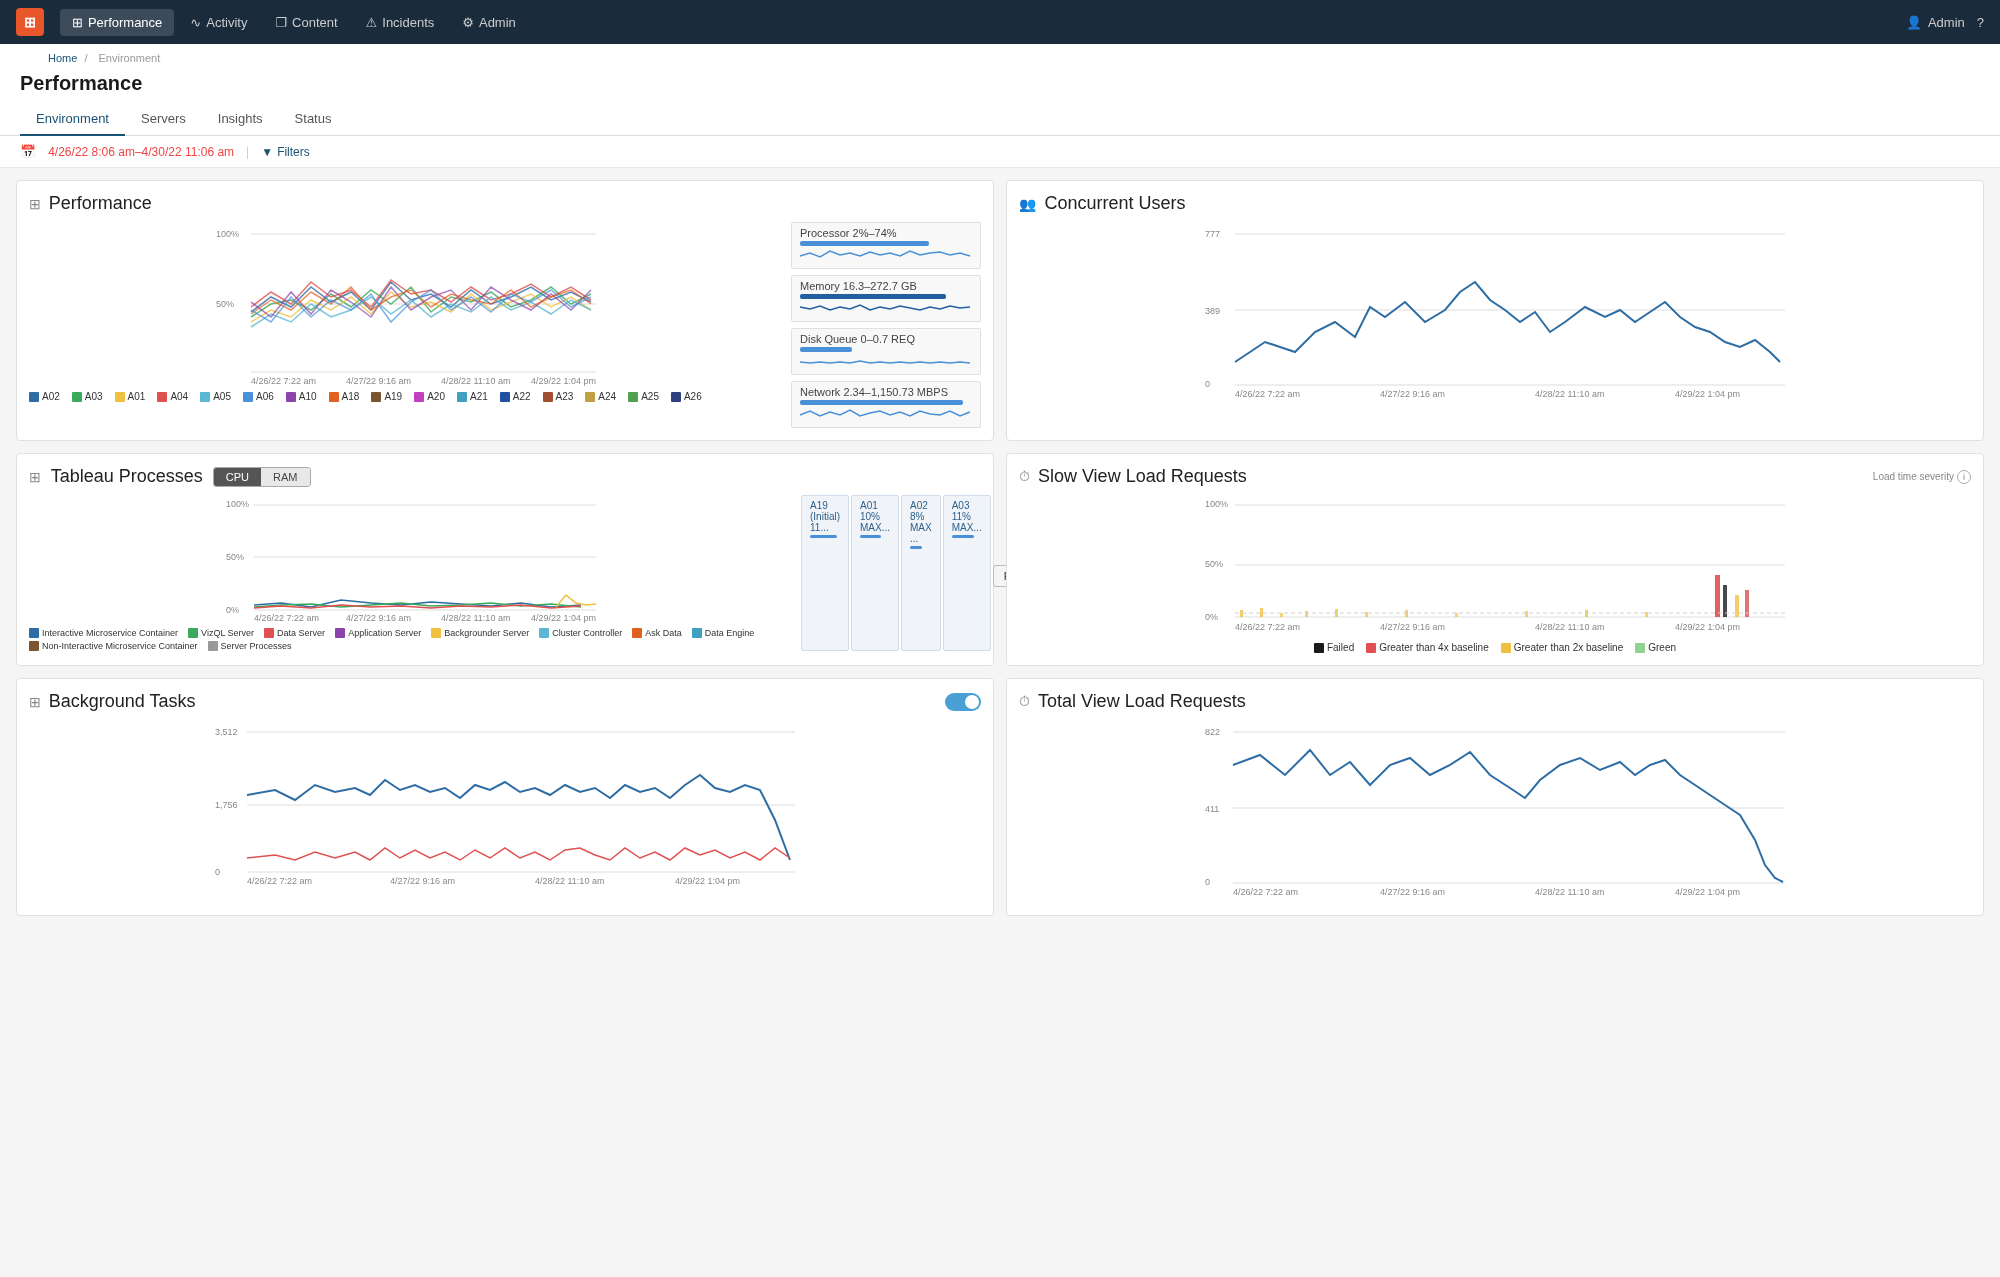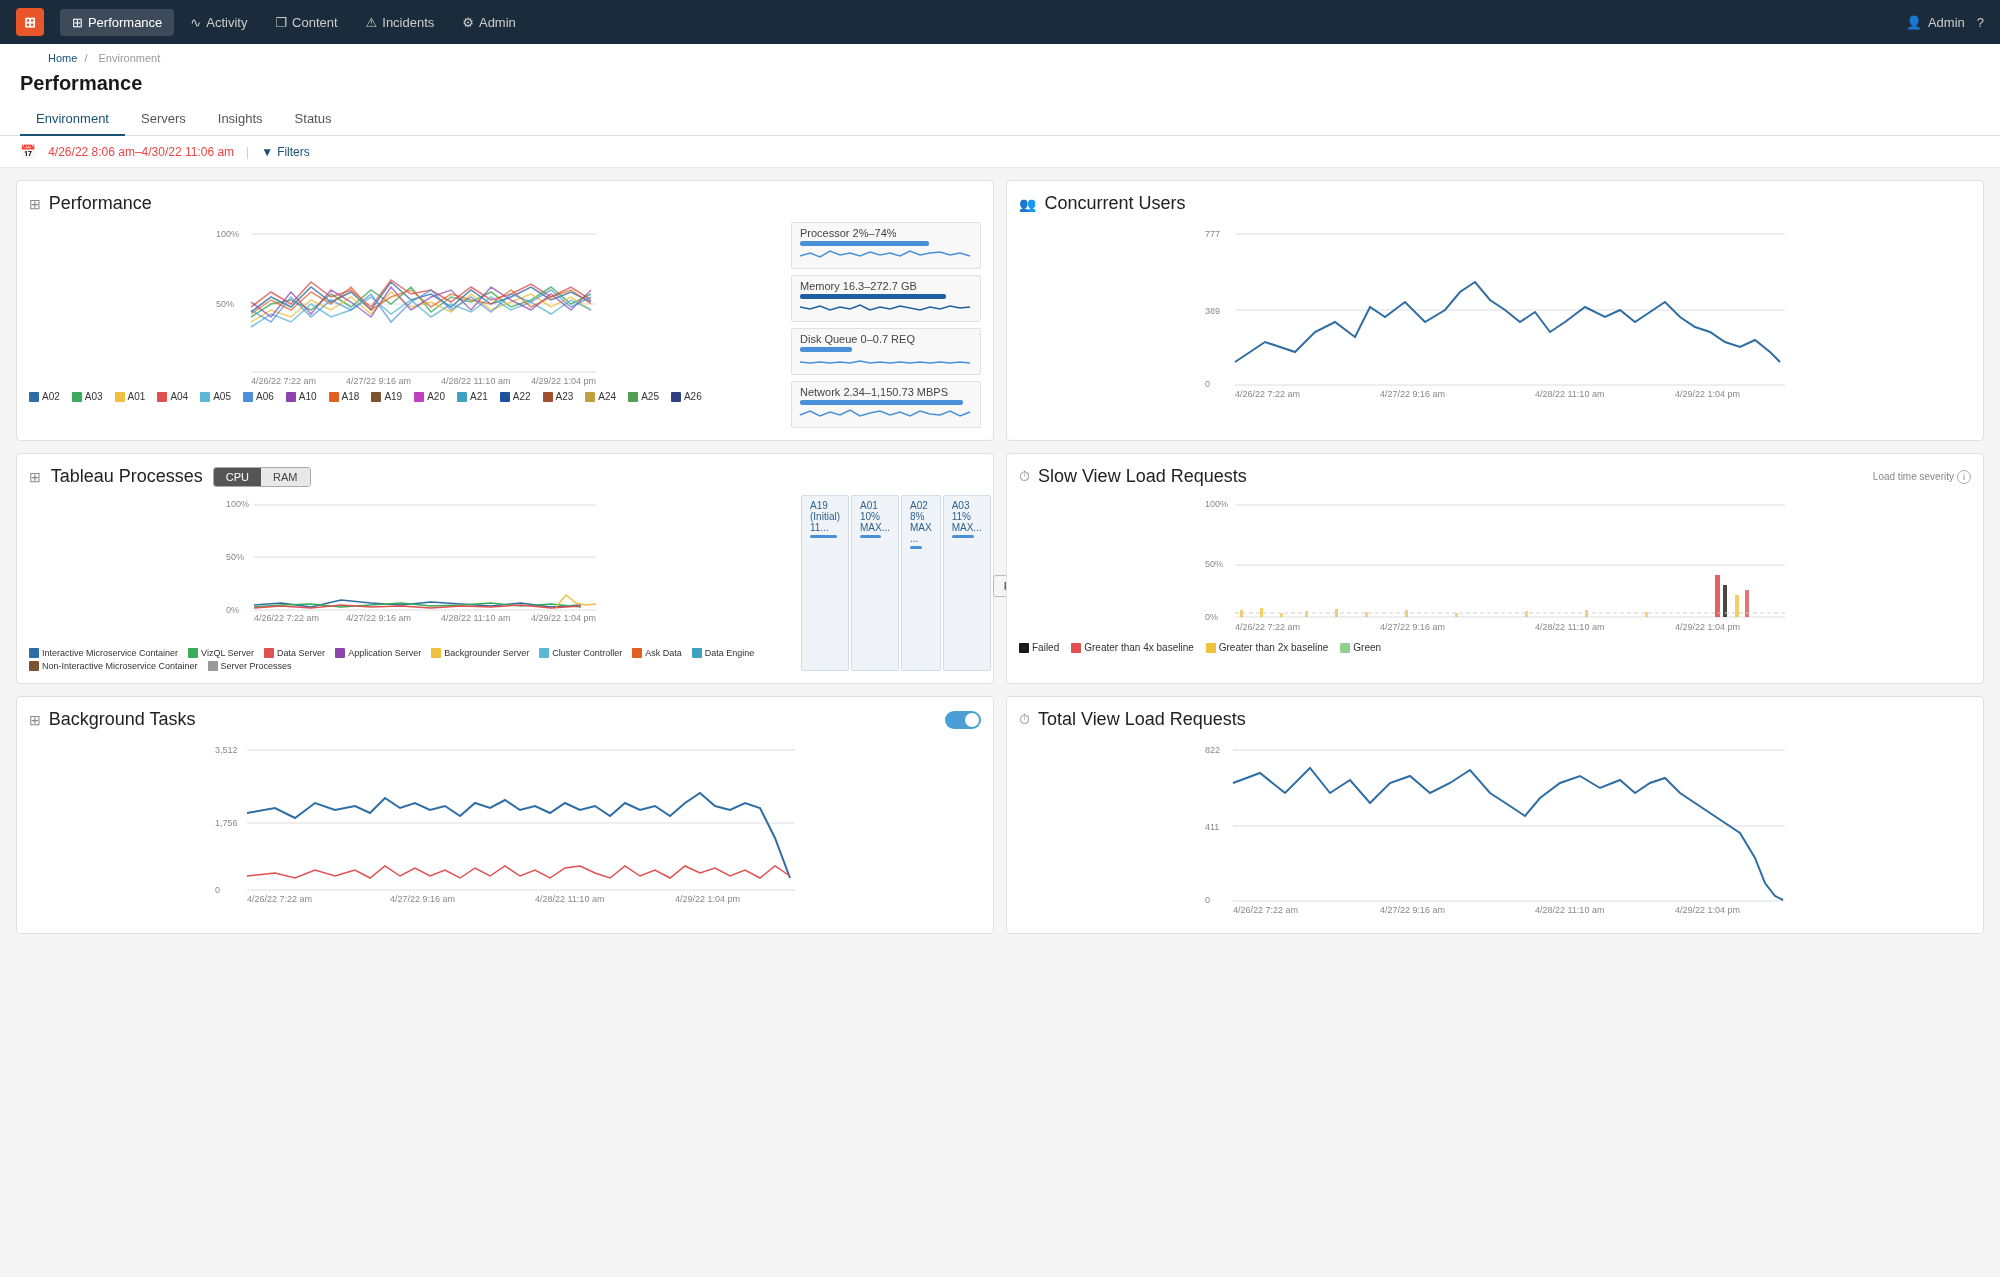--- a/index.html
+++ b/index.html
@@ -295,21 +295,21 @@
     }
 
     
     .axis-line { stroke: #ddd; stroke-width: 1; }
 
     
     .proc-legend {
       display: flex;
       flex-wrap: wrap;
       gap: 3px 10px;
-      margin-top: 20px;
+      margin-top: 0;
       font-size: 9px;
     }
     .proc-legend-item {
       display: flex;
       align-items: center;
       gap: 3px;
     }
 
     .info-icon {
       width: 14px; height: 14px;
@@ -674,21 +674,21 @@
       <rect x="380" y="115" width="3" height="7" fill="#f0c040" opacity="0.8"></rect>
       <rect x="440" y="117" width="3" height="5" fill="#f0c040" opacity="0.7"></rect>
 
       <rect x="510" y="80" width="5" height="42" fill="#e05050" opacity="0.9"></rect>
       <rect x="518" y="90" width="4" height="32" fill="#1a1a1a" opacity="0.8"></rect>
       <rect x="530" y="100" width="4" height="22" fill="#f0c040" opacity="0.8"></rect>
       <rect x="540" y="95" width="4" height="27" fill="#e05050" opacity="0.8"></rect>
 
       <line x1="30" y1="118" x2="580" y2="118" stroke="#d0d0d0" stroke-width="1" stroke-dasharray="4,3"></line>
     </svg>
-    <div class="legend" style="margin-top:4px;">
+    <div class="legend" style="margin-top:4px;justify-content:center;">
       <div class="legend-item">
         <div class="legend-dot" style="background:#1a1a1a;width:10px;height:10px;"></div>
         <span>Failed</span>
       </div>
       <div class="legend-item">
         <div class="legend-dot" style="background:#e05050;width:10px;height:10px;"></div>
         <span>Greater than 4x baseline</span>
       </div>
       <div class="legend-item">
         <div class="legend-dot" style="background:#f0c040;width:10px;height:10px;"></div>

